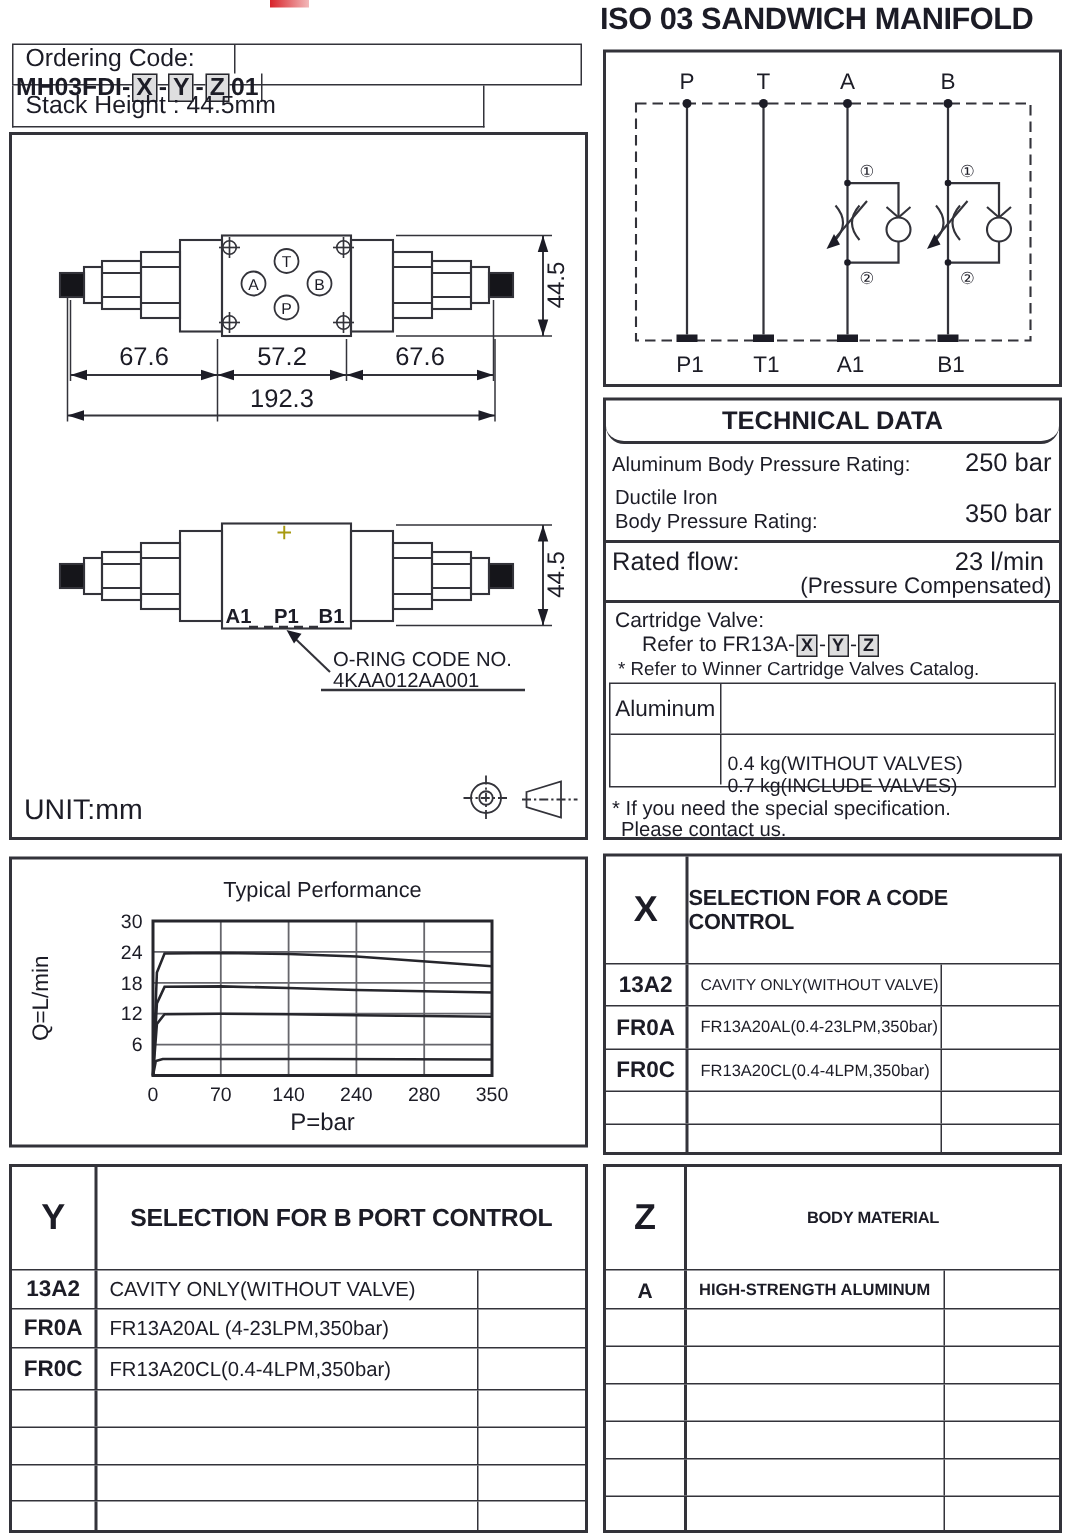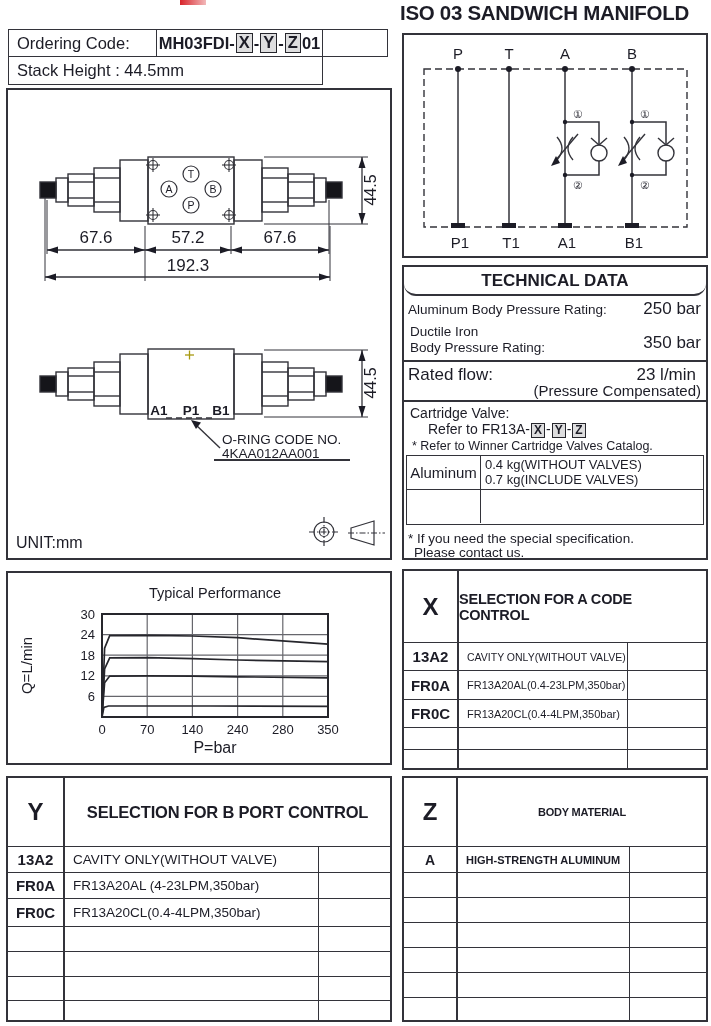--- a/index.html
+++ b/index.html
@@ -32,21 +32,21 @@
   .hdr-title{justify-content:center;font-weight:bold;letter-spacing:-0.2px;}
 </style>
 </head>
 <body>
 
 <div class="abs" style="left:180px;top:0;width:26px;height:5px;background:linear-gradient(to right,#d8232a,#f2b9ba);"></div>
 
 <div class="abs" style="left:400px;top:1px;width:310px;text-align:left;font-weight:bold;font-size:20.5px;letter-spacing:-0.3px;">ISO 03 SANDWICH MANIFOLD</div>
 
 <div class="abs" style="left:8px;top:29px;width:380px;">
-  <div style="display:flex;height:28px;border:1.5px solid var(--line);box-sizing:border-box;">
+  <div style="display:flex;height:28px;border:1.5px solid var(--line);box-sizing:border-box;flex-direction:column;">
     <div class="cell" style="width:148px;border-right:1.5px solid var(--line);padding-left:8px;font-size:16.5px;">
       <span>Ordering Code:</span>
     </div>
     <div class="cell" style="width:166px;border-right:1.5px solid var(--line);justify-content:center;font-weight:bold;font-size:16.5px;">
       <span>MH03FDI-</span><span class="codebox">X</span>-<span class="codebox">Y</span>-<span class="codebox">Z</span><span>01</span>
     </div>
     <div class="cell" style="flex:1;"></div>
   </div>
   <div class="cell" style="width:315px;height:28px;border:1.5px solid var(--line);border-top:none;box-sizing:border-box;padding-left:8px;font-size:16.5px;">
     <span>Stack Height : 44.5mm</span>
@@ -196,21 +196,21 @@
       <polygon points="183,88 193,90.5 188,97"></polygon>
     </g>
     <text x="151" y="83" font-size="13.5" font-weight="bold" text-anchor="middle">A1</text>
     <text x="183" y="83" font-size="13.5" font-weight="bold" text-anchor="middle">P1</text>
     <text x="213" y="83" font-size="13.5" font-weight="bold" text-anchor="middle">B1</text>
     <text x="214" y="112" font-size="13.5">O-RING CODE NO.</text>
     <text x="214" y="126" font-size="13.5">4KAA012AA001</text>
     <text x="368" y="51" font-size="16" text-anchor="middle" transform="rotate(-90 368 51)">44.5</text>
   </svg>
 
-  <div class="abs" style="left:8px;bottom:6px;font-size:16px;">UNIT:mm</div>
+  <div class="abs" style="left:8px;bottom:6px;font-size:19px;">UNIT:mm</div>
 
   <svg class="abs" style="left:300px;bottom:10px;" width="32" height="32" viewBox="0 0 32 32">
     <g stroke="var(--line)" stroke-width="1.2" fill="none">
       <circle cx="16" cy="16" r="10"></circle>
         <circle cx="16" cy="16" r="4.5"></circle>
       <line x1="1" y1="16" x2="31" y2="16" stroke-dasharray="6 2 1.5 2"></line>
       <line x1="16" y1="1" x2="16" y2="31" stroke-dasharray="6 2 1.5 2"></line>
     </g>
   </svg>
   <svg class="abs" style="left:340px;bottom:12px;" width="38" height="26" viewBox="0 0 38 26">
@@ -314,21 +314,21 @@
   <div class="abs" style="left:24px;top:154px;font-size:14px;">
     <span>Refer to FR13A-</span><span class="codebox" style="font-size:12px;">X</span>-<span class="codebox" style="font-size:12px;">Y</span>-<span class="codebox" style="font-size:12px;">Z</span>
   </div>
   <div class="abs" style="left:8px;top:172px;font-size:12.5px;">* Refer to Winner Cartridge Valves Catalog.</div>
 
   <div class="abs" style="left:2px;top:188px;width:298px;height:70px;border:1.5px solid var(--line);box-sizing:border-box;">
     <div style="display:flex;height:34px;border-bottom:1.5px solid var(--line);box-sizing:border-box;">
       <div class="cell" style="width:74px;border-right:1.5px solid var(--line);justify-content:center;font-size:15px;">
         <span>Aluminum</span>
       </div>
-      <div style="flex:1;padding:1px 0 0 4px;font-size:13px;line-height:15px;">
+      <div style="flex:1;padding:1px 0 0 4px;font-size:13px;line-height:15px;margin-top:44px;">
         <div>0.4  kg(WITHOUT VALVES)</div>
         <div>0.7  kg(INCLUDE VALVES)</div>
       </div>
     </div>
     <div style="display:flex;height:33px;">
       <div style="width:74px;border-right:1.5px solid var(--line);box-sizing:border-box;"></div>
       <div style="flex:1;"></div>
     </div>
   </div>
 

